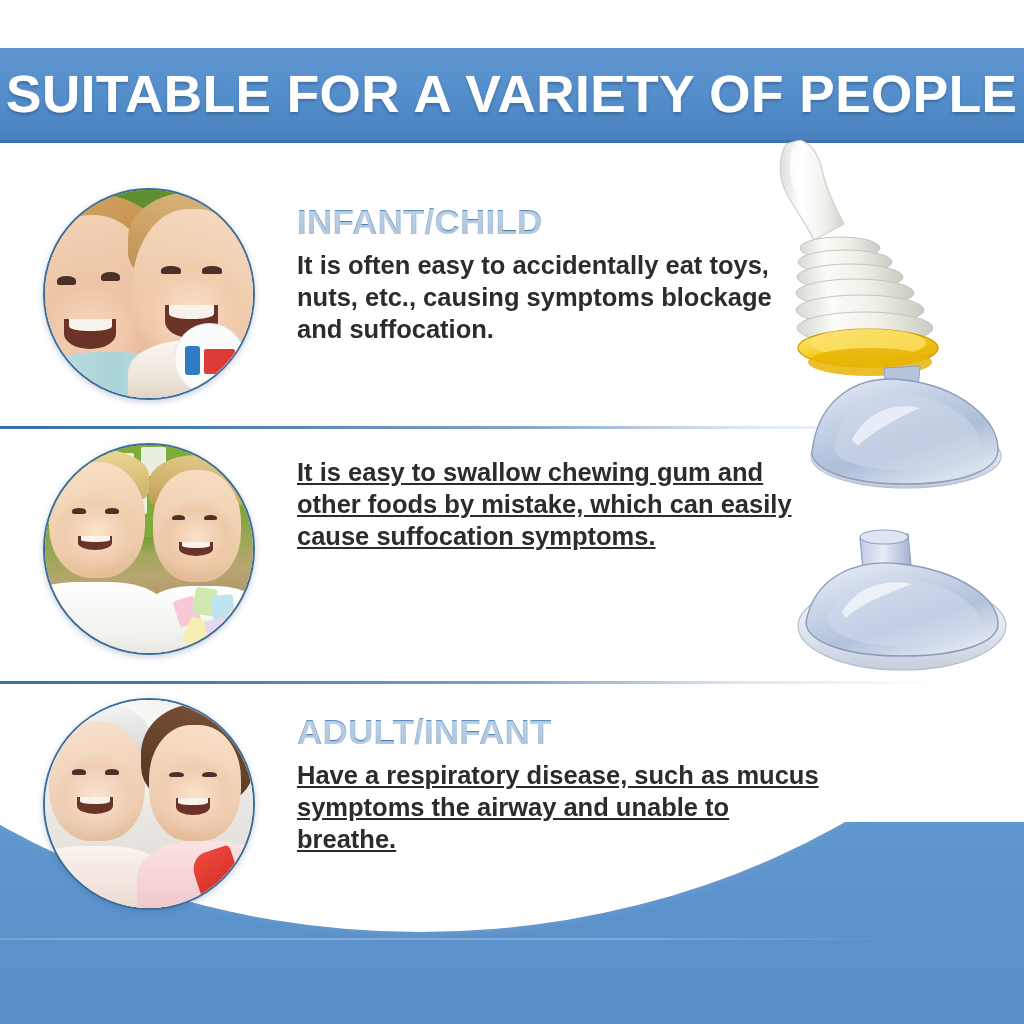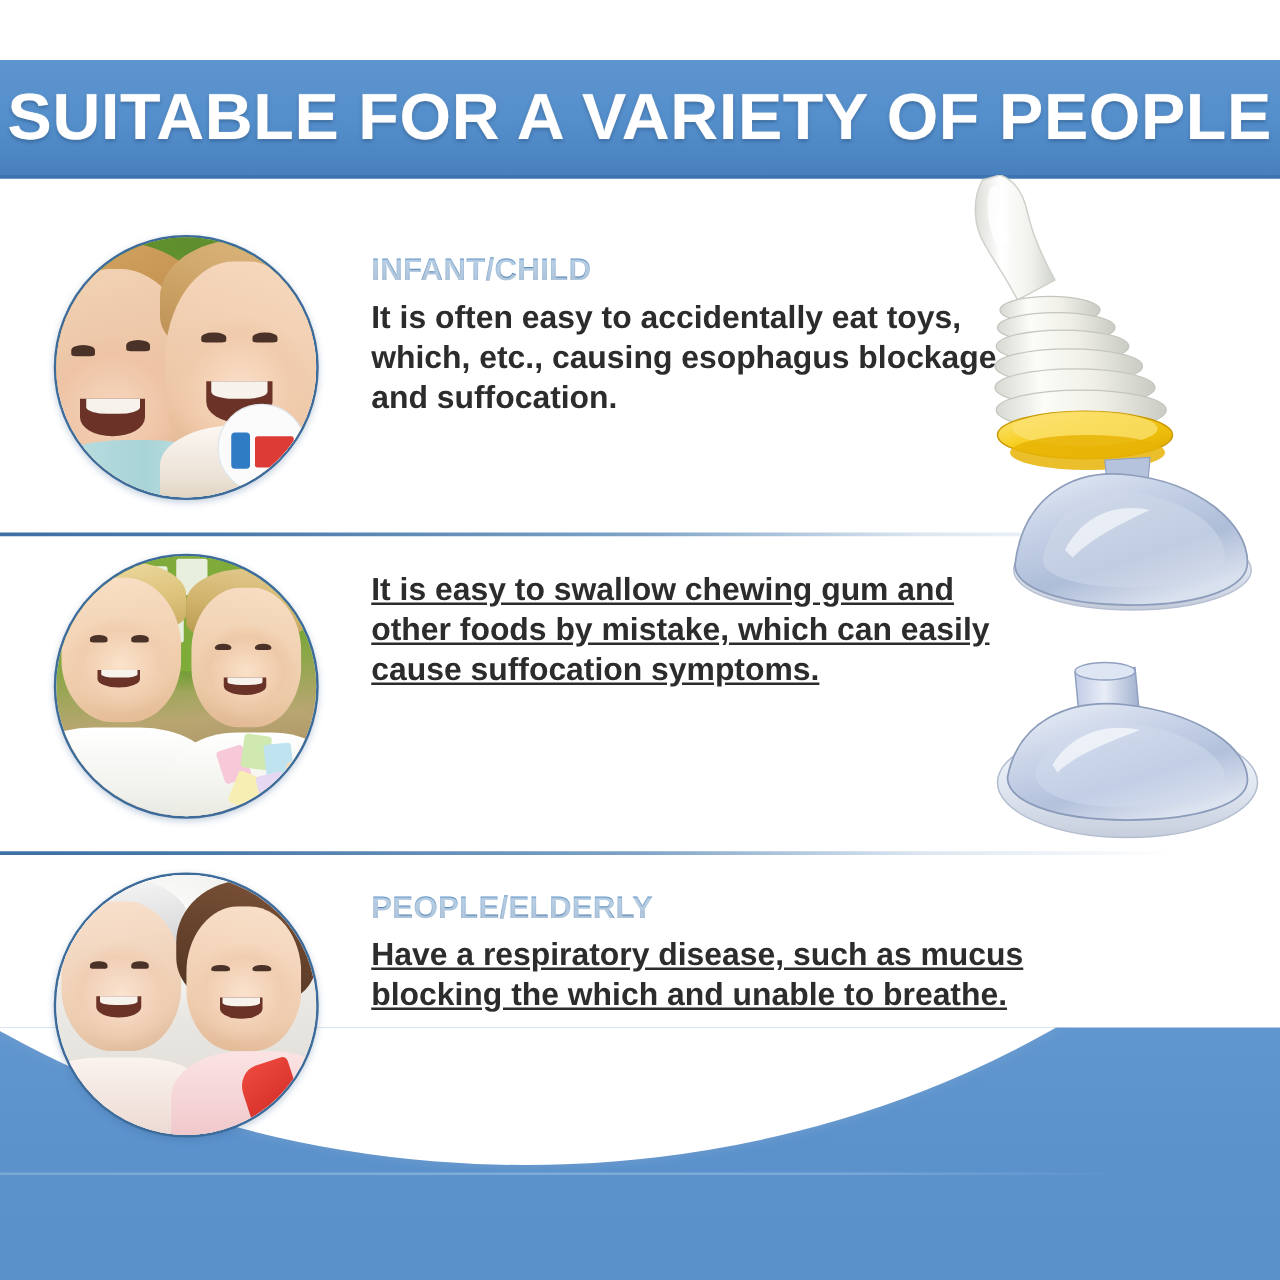--- a/index.html
+++ b/index.html
@@ -337,21 +337,21 @@
   }
 
   
   .text-col {
     flex:1 1 auto;
     padding-left:42px;
     padding-top:14px;
     padding-right:200px;
   }
   .sec-heading {
-    font-size:25px;
+    font-size:35px;
     font-weight:bold;
     color:#3e7cb8;
     letter-spacing:.2px;
     margin-bottom:8px;
     text-shadow:0 1px 1px rgba(255,255,255,.6);
     background:linear-gradient(180deg,#5b93c9 0%,#35699e 100%);
     -webkit-background-clip:text;
     background-clip:text;
     -webkit-text-fill-color:transparent;
     display:inline-block;
@@ -455,21 +455,21 @@
             <div class="p1-badge">
               <div class="b-blue"></div>
               <div class="b-red"></div>
             </div>
           </div>
         </div>
       </div>
 
       <div class="text-col">
         <div class="sec-heading">INFANT/CHILD</div>
-        <div class="sec-body">It is often easy to accidentally eat toys, which, etc., causing esophagus blockage and suffocation.</div>
+        <div class="sec-body">It is often easy to accidentally eat toys, nuts, etc., causing symptoms blockage and suffocation.</div>
       </div>
     </div>
 
     <div class="row row-2">
 
       <div class="photo-wrap">
         <div class="photo">
           <div class="photo-inner">
             <div class="p2-bg"></div>
             <div class="p2-board"></div>
@@ -533,22 +533,22 @@
               <div class="eye" style="left:58%;top:40%;width:16%;height:5%;"></div>
               <div class="smile" style="left:29%;top:63%;width:38%;height:14%;"></div>
             </div>
 
             <div class="p3-red"></div>
           </div>
         </div>
       </div>
 
       <div class="text-col">
-        <div class="sec-heading">PEOPLE/ELDERLY</div>
-        <div class="sec-body">Have a respiratory disease, such as mucus blocking the which and unable to breathe.</div>
+        <div class="sec-heading">ADULT/INFANT</div>
+        <div class="sec-body">Have a respiratory disease, such as mucus symptoms the airway and unable to breathe.</div>
       </div>
     </div>
 
   </div>
 
   <div class="device">
     <svg viewBox="0 0 270 360" width="270" height="360" xmlns="http://www.w3.org/2000/svg">
       <defs>
         <linearGradient id="handleG" x1="0" y1="0" x2="1" y2="0">
           <stop offset="0%" stop-color="#dcded8"></stop>

